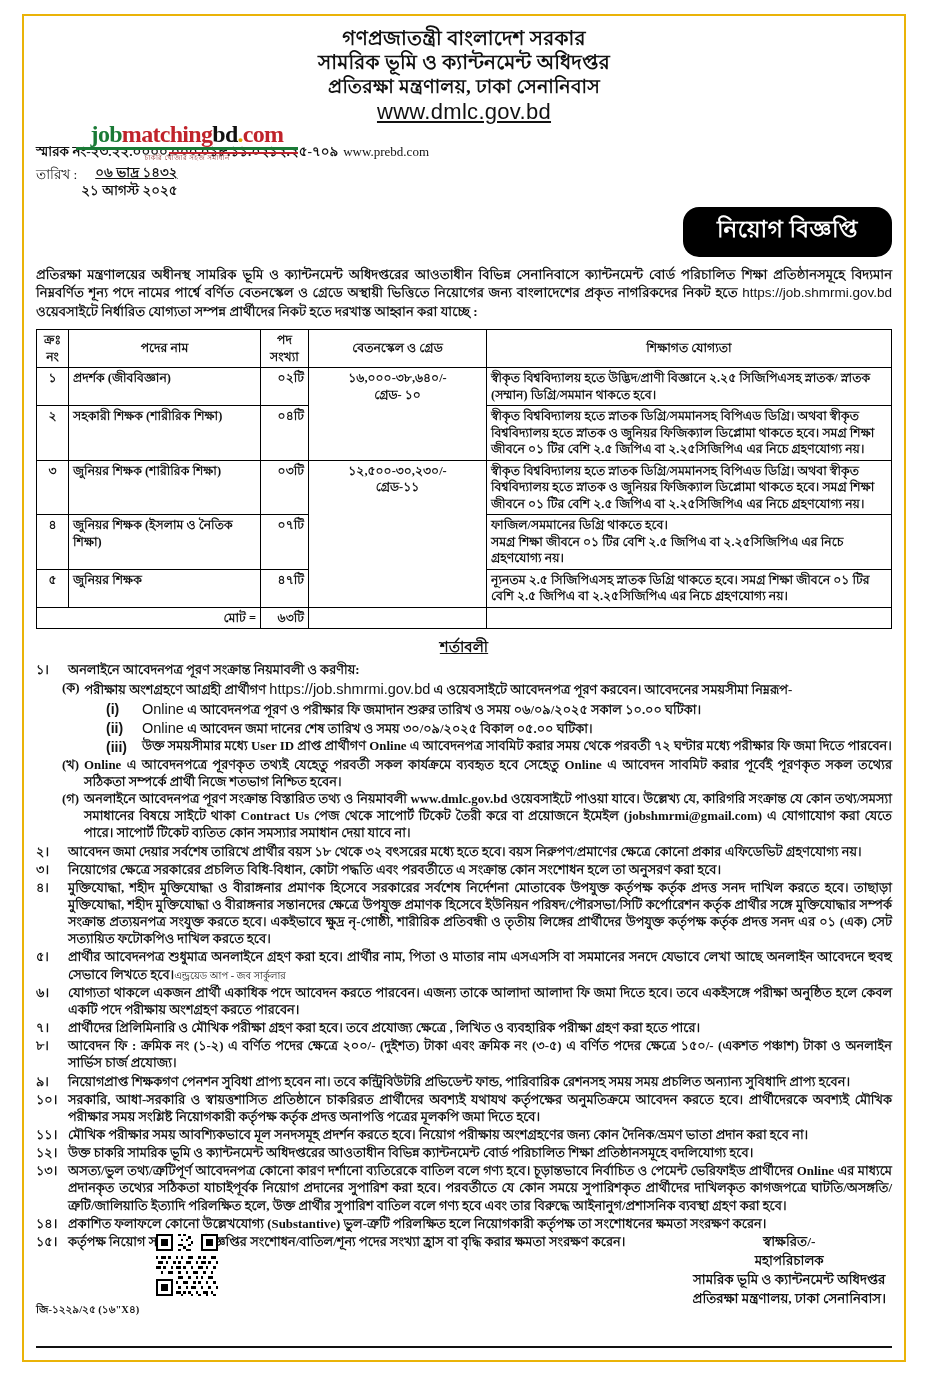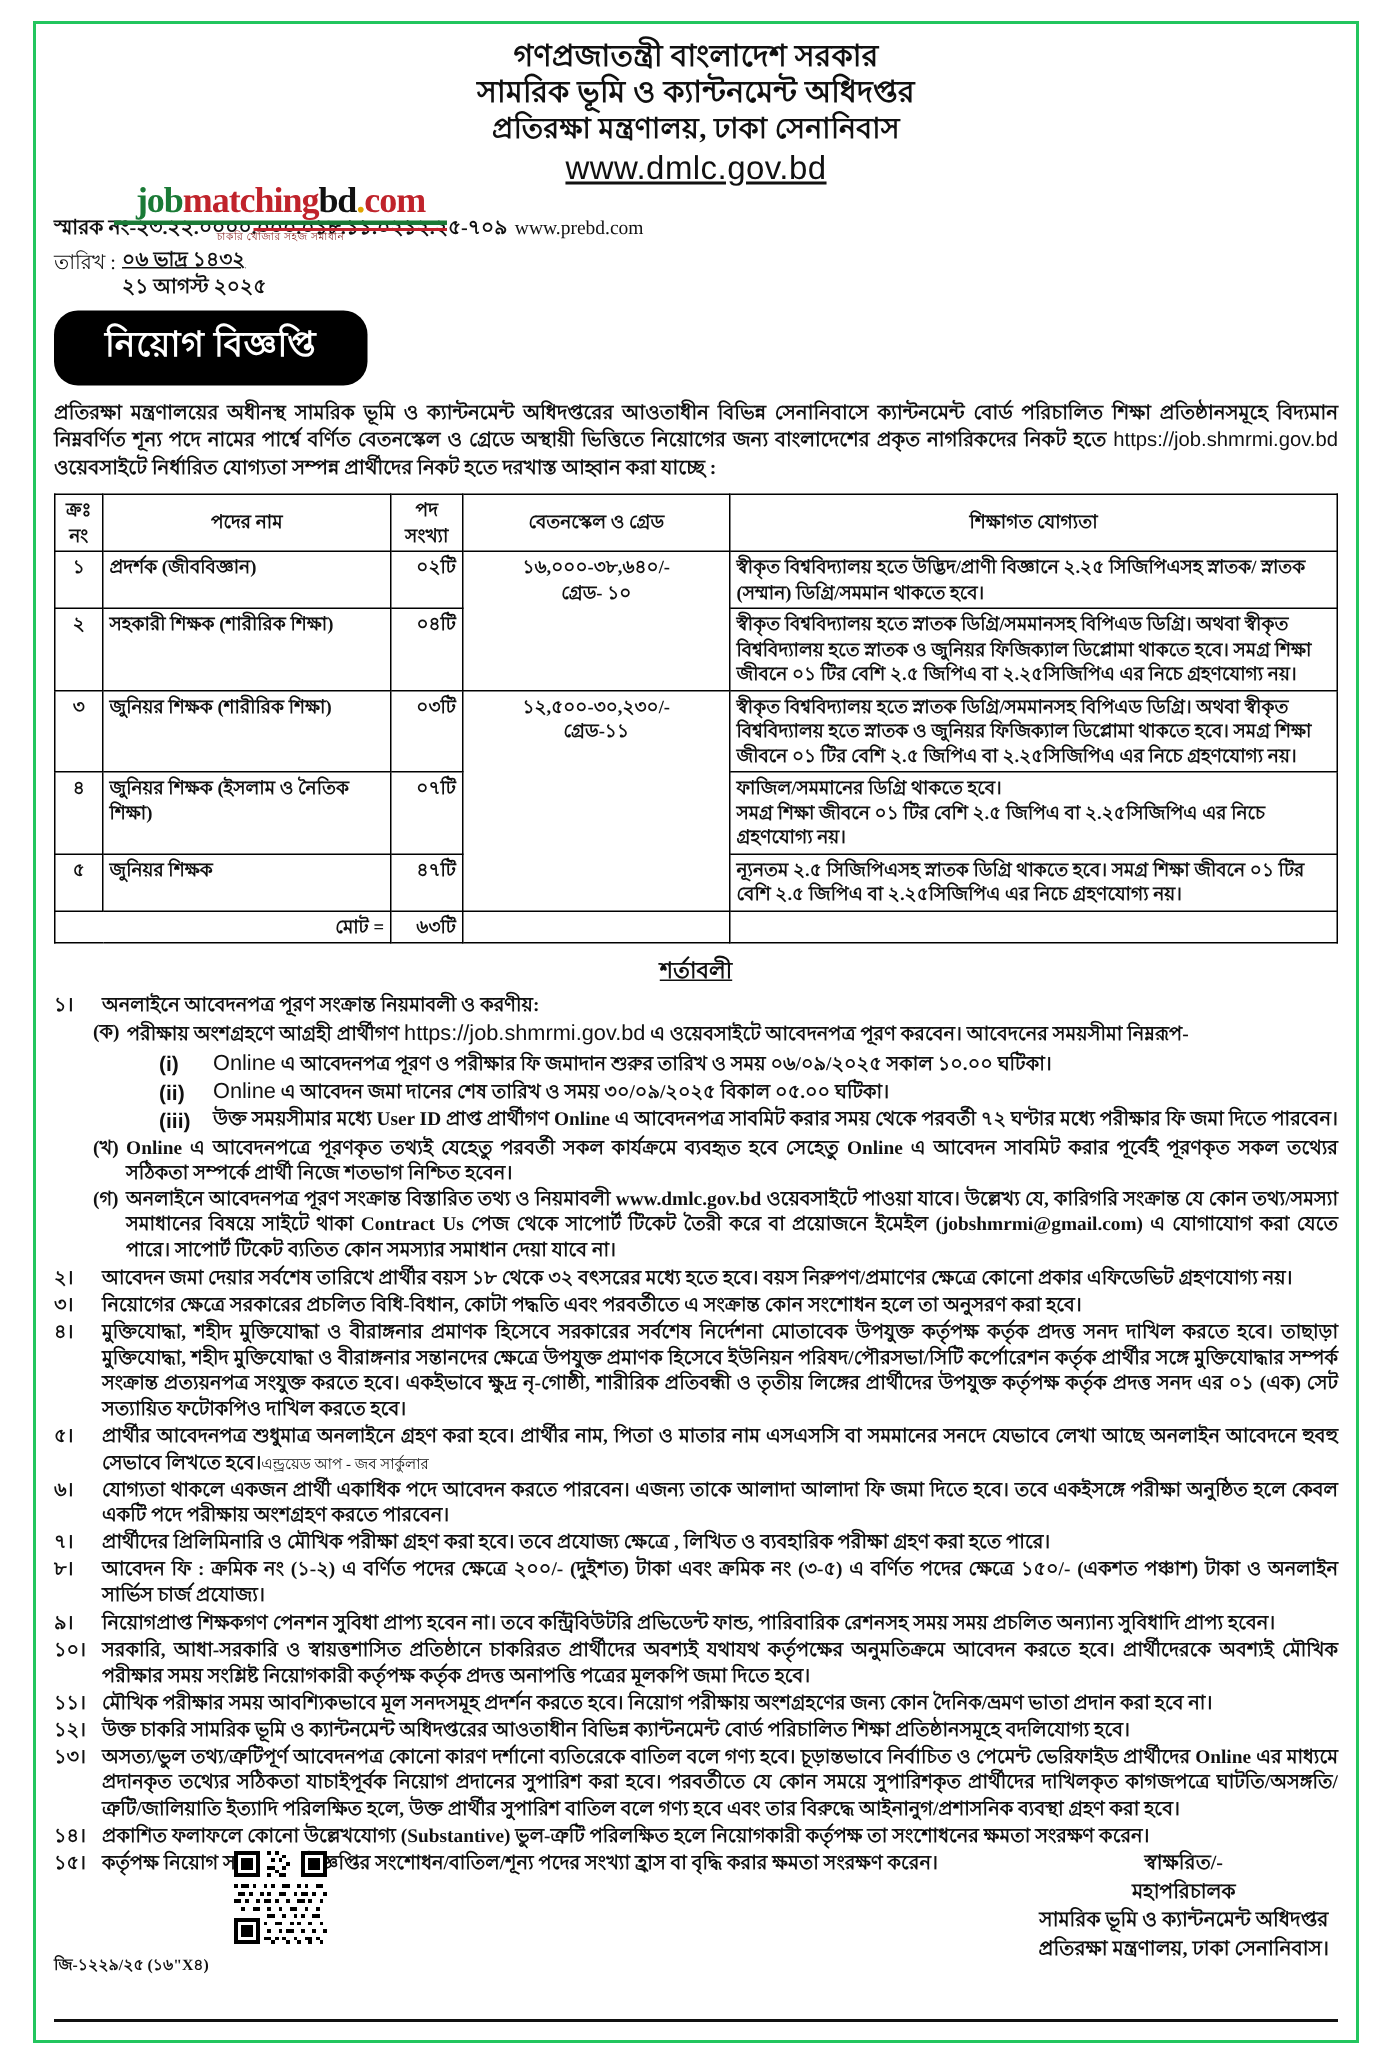--- a/index.html
+++ b/index.html
@@ -11,21 +11,21 @@
     width: 927px; height: 1377px;
     font-family: "Liberation Serif", "DejaVu Serif", serif;
     color: #111111;
     position: relative;
     overflow: hidden;
   }
   .page {
     position: absolute;
     left: 22px; top: 14px;
     width: 884px; height: 1348px;
-    border: 2px solid #22c55e;
+    border: 2px solid #eab308;
     padding: 10px 12px 0 12px;
   }
   
   .hdr { position: relative; text-align: center; }
   .hdr-line {
     font-weight: bold;
     letter-spacing: .2px;
     line-height: 1.22;
   }
   .h1 { font-size: 20px; }
@@ -80,27 +80,27 @@
     flex-direction: column;
   }
   .memo-left { font-weight: bold; white-space: nowrap; }
   .memo-watermark {
     font-family: "Liberation Serif", serif;
     font-weight: normal;
     font-size: 13px;
     margin-left: 5px;
   }
   .memo-right {
-    text-align: left; font-size: 13.5px; font-weight: bold;
+    text-align: right; font-size: 13.5px; font-weight: bold;
     line-height: 1.3; white-space: nowrap;
   }
   .memo-right .dline { text-decoration: underline; }
   .memo-right-wrap { display: flex; gap: 4px; }
   
-  .banner-wrap { text-align: left; margin-top: 8px; }
+  .banner-wrap { text-align: right; margin-top: 8px; }
   .banner {
     display: inline-block;
     background: #000; color: #fff;
     border-radius: 16px;
     padding: 4px 34px 7px 34px;
     font-size: 23px; font-weight: bold;
     letter-spacing: .5px;
   }
   
   .intro {

